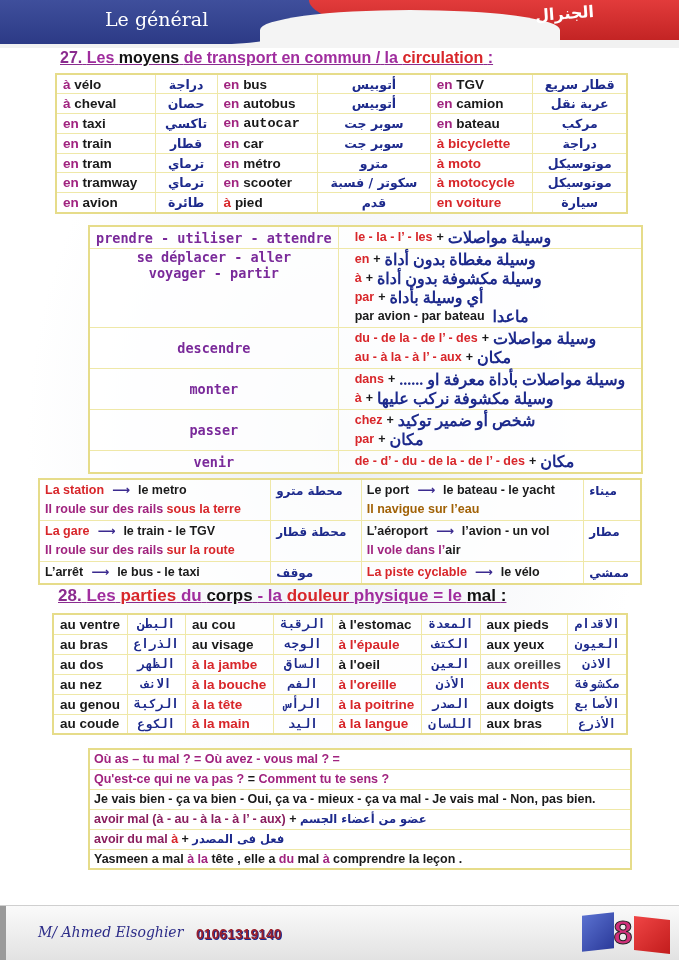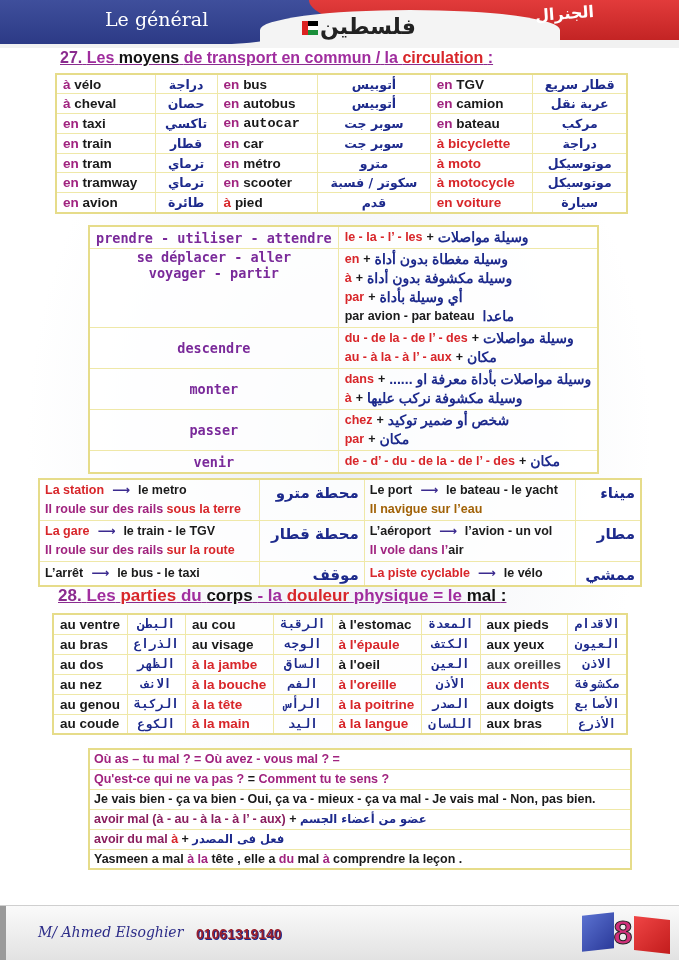--- a/index.html
+++ b/index.html
@@ -60,29 +60,29 @@
   .sec-title .pur { color: #a02d9e; }
   
   table { border-collapse: collapse; position: absolute; z-index: 2; }
   td { border: 1.5px solid #efe8a8; font-size: 13.5px; font-weight: bold; padding: 0 6px; white-space: nowrap; }
   .t1 { left: 55px; top: 73px; width: 573px; background: rgba(255,255,255,0.9);
         border: 2px solid #e6dc8a; }
   .t1 td { height: 19.8px; }
   .t1 td.ar { text-align: center; color: #1d2a8c; font-family: "DejaVu Sans", sans-serif; font-size: 12.5px; }
   .t2 { left: 88px; top: 225px; width: 508px; background: rgba(255,255,255,0.82); border: 2px solid #e6dc8a; }
   .t2 td.verb { color: #7a2a9a; text-align: center; font-family: "DejaVu Sans Mono", monospace; font-size: 13.5px; width: 248px; vertical-align: middle; }
-  .t2 td.rule { font-size: 12.5px; padding: 1px 6px; }
+  .t2 td.rule { font-size: 12.5px; padding: 1px 16px; }
   .t2 .line { height: 19px; line-height: 19px; display: flex; gap: 4px; align-items: center; }
-  .t2 .ar { color: #1d2a8c; direction: rtl; unicode-bidi: isolate; font-family: Liberation Sans, sans-serif; font-size: 14px; }
+  .t2 .ar { color: #1d2a8c; direction: rtl; unicode-bidi: isolate; font-family: Liberation Serif, serif; font-size: 16px; }
   .t2 .b { color: #1a1a1a; }
   .t3 { left: 38px; top: 478px; width: 604px; background: rgba(255,255,255,0.8); border: 2px solid #e6dc8a; }
   .t3 td { font-size: 12.5px; padding: 1px 5px; }
   .t3 .line { height: 19px; line-height: 19px; }
   .t3 .b { color: #1a1a1a; }
-  .t3 td.ar { color: #1d2a8c; text-align: right; vertical-align: top; font-family: "DejaVu Sans", sans-serif; font-size: 15px; padding-top: 4px; }
+  .t3 td.ar { color: #1d2a8c; text-align: left; vertical-align: top; font-family: "DejaVu Sans", sans-serif; font-size: 12px; padding-top: 4px; }
   .arrow { color: #3b2a8f; margin: 0 8px; }
   .t4 { left: 52px; top: 613px; width: 576px; background: rgba(255,255,255,0.82); border: 2px solid #e6dc8a; }
   .t4 td { height: 20px; font-size: 13.5px; }
   .t4 td.ar { color: #1d2a8c; text-align: center; font-family: Liberation Mono, monospace; font-size: 12.5px; }
   .t5 { left: 88px; top: 748px; width: 544px; background: rgba(255,255,255,0.92); border: 2px solid #e6dc8a; }
   .t5 td { text-align: left; font-size: 12.5px; height: 20px; padding: 0 4px; }
   .t5 .p { color: #a0237f; }
   .t5 .r { color: #d8262a; }
   .t5 .b { color: #1a1a1a; }
   .t5 .m { color: #8a1f5f; }
@@ -111,21 +111,20 @@
 </head>
 <body>
 
 <div class="page-bg"></div>
 
 <div class="header">
   <div class="blue"></div>
   <div class="red"></div>
   <div class="white-band"></div>
   <div class="header-title-fr">Le général</div>
-  <div class="header-logo"><span class="flag"></span><span>فلسطين</span></div>
   <div class="header-title-ar">الجنرال</div>
 </div>
 
 <div class="sec-title" style="left:60px; top:49px;">
   <span>27.</span>
   <span class="pur">Les</span>
   <span class="blk">moyens</span>
   <span class="pur">de transport en commun /</span>
   <span class="pur">la</span>
   <span class="red">circulation</span>

